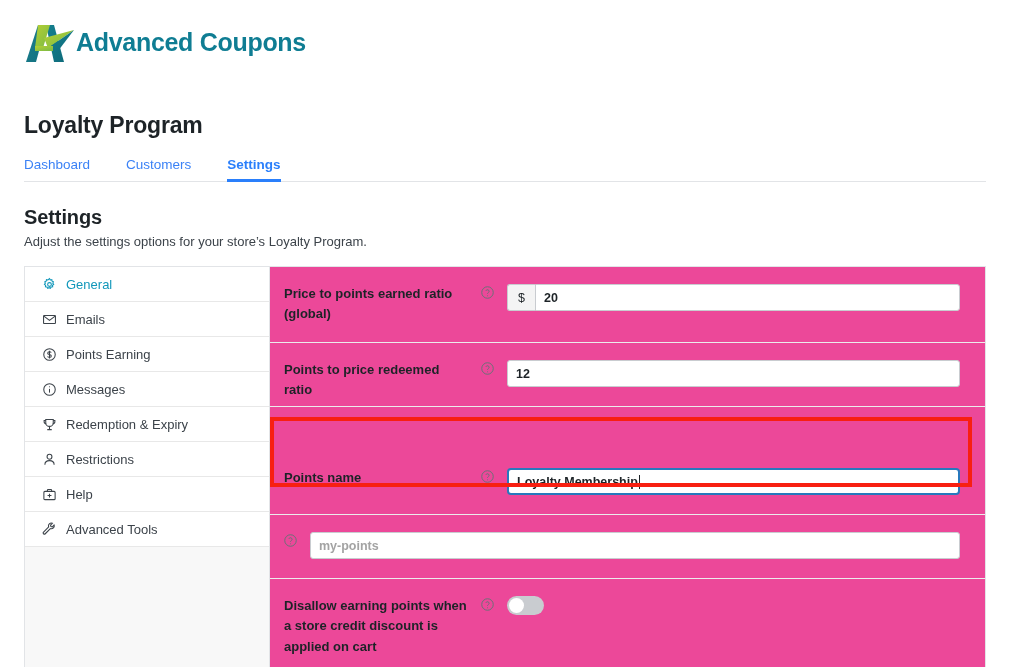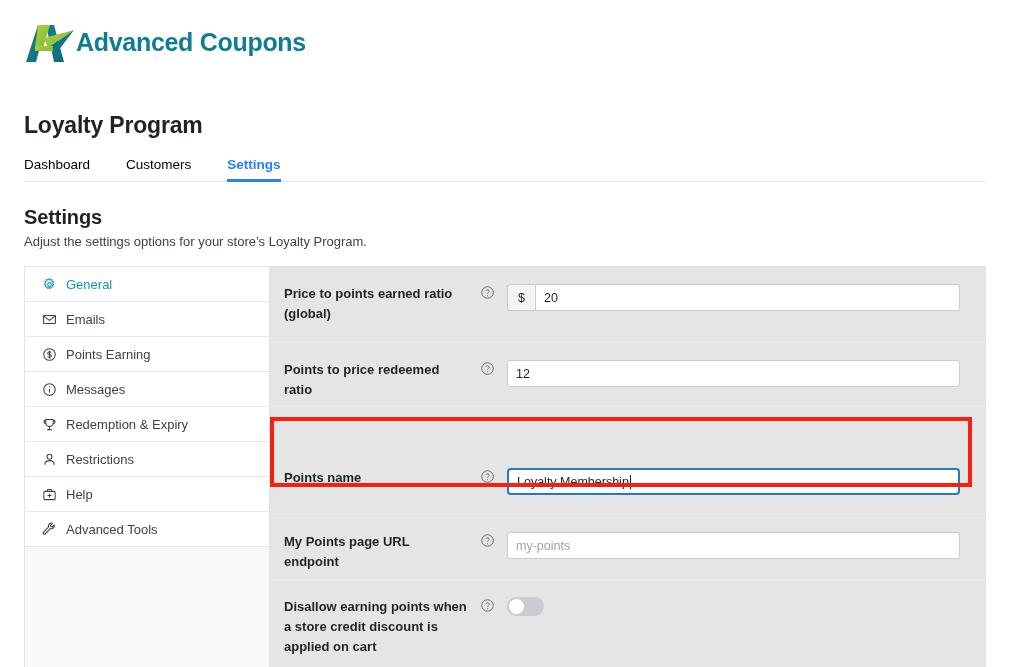--- a/index.html
+++ b/index.html
@@ -53,21 +53,21 @@
     width: 962px;
     display: flex;
     align-items: flex-end;
     gap: 0px;
     border-bottom: 1px solid #e2e4e7;
     height: 30px;
     box-sizing: border-box;
   }
   .tab {
     font-size: 13.5px;
-    color: #000000;
+    color: #3b82f6;
     padding: 0 0 9px 0;
     margin-right: 36px;
     cursor: pointer;
     position: relative;
     white-space: nowrap;
   }
   .tab.active {
     color: #2a7ffb;
     font-weight: bold;
   }
@@ -100,21 +100,21 @@
   
   .panel {
     position: absolute;
     left: 24px;
     top: 266px;
     width: 962px;
     height: 401px;
     border: 1px solid #e2e4e7;
     border-bottom: none;
     box-sizing: border-box;
-    background: #e5e5e5;
+    background: #ec4899;
     display: flex;
     overflow: hidden;
   }
 
   
   .side-nav {
     width: 245px;
     flex: 0 0 245px;
     background: #f8f8f8;
     border-right: 1px solid #e2e4e7;
@@ -194,20 +194,21 @@
     background: #fff;
     font-size: 12.5px;
     color: #1d2327;
     padding: 0 8px;
     box-sizing: border-box;
     flex: 1 1 auto;
     display: flex;
     align-items: center;
     font-family: "Liberation Sans", sans-serif;
     outline: none;
+    font-weight: bold;
   }
   .inp.placeholder { color: #a3a3a3; }
   .inp.focused {
     border: 2px solid #2779bd;
     border-radius: 4px;
   }
   .caret {
     display: inline-block;
     width: 1px;
     height: 14px;
@@ -437,21 +438,20 @@
       </div>
       <div class="fctl">
         <div class="inp focused">
           <span>Loyalty Membership</span>
             <span class="caret"></span>
         </div>
       </div>
     </div>
 
     <div class="frow r4">
-      <div class="flabel">My Points page URL endpoint</div>
       <div class="fhelp">
         <svg width="15" height="15" viewBox="0 0 24 24" fill="none" stroke="#6b7177" stroke-width="1.6">
           <circle cx="12" cy="12" r="9.2"></circle>
           <path d="M9.4 9.3a2.7 2.7 0 0 1 5.2.9c0 1.8-2.6 2.1-2.6 3.9"></path>
           <circle cx="12" cy="17.2" r="0.85" fill="#6b7177" stroke="none"></circle>
         </svg>
       </div>
       <div class="fctl">
         <div class="inp placeholder">my-points</div>
       </div>

